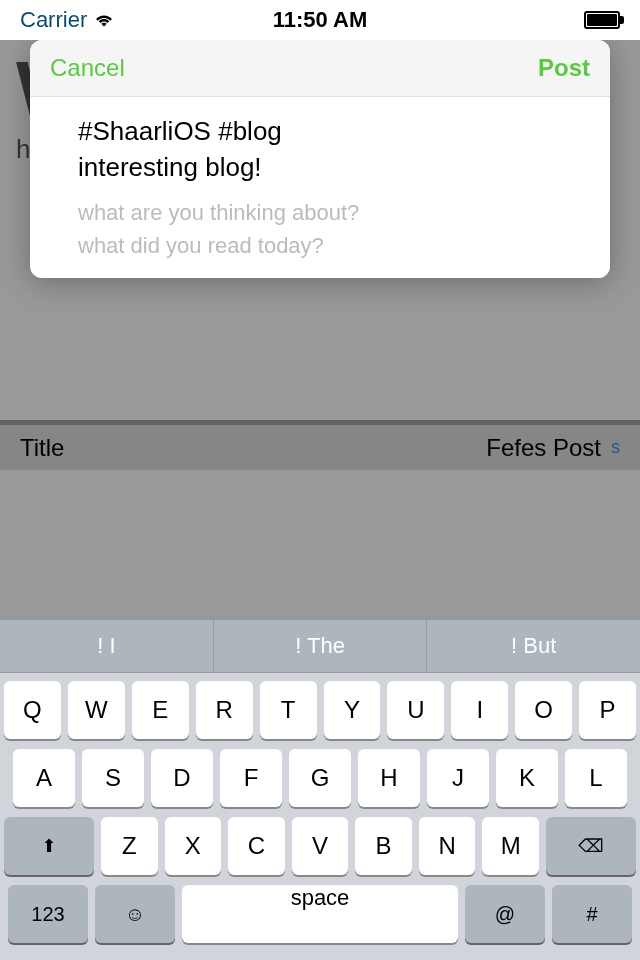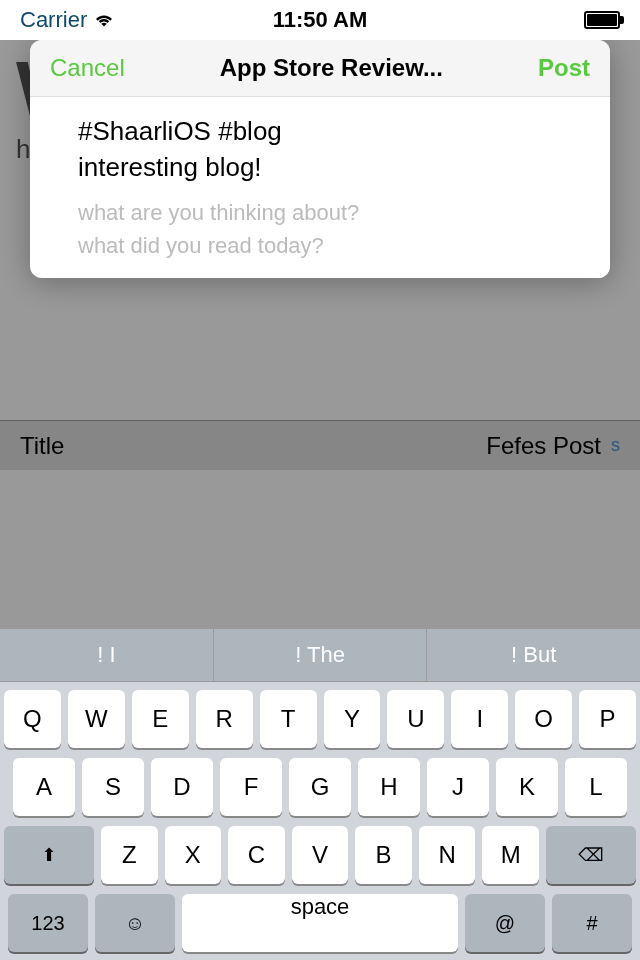--- a/index.html
+++ b/index.html
@@ -222,21 +222,21 @@
       font-size: 18px;
     }
     .key-backspace {
       font-size: 18px;
     }
 
     
     .key-row-bottom {
       display: flex;
       justify-content: space-between;
-      margin-bottom: 4px;
+      margin-bottom: 13px;
       gap: 7px;
       padding: 0 4px;
     }
     .key-bottom-special {
       background: #adb5bd;
       border-radius: 6px;
       box-shadow: 0 2px 0 #666;
       display: flex;
       align-items: center;
       justify-content: center;
@@ -303,30 +303,29 @@
 <div class="bg-visible">
   <div class="bg-big-letter">W</div>
   <div class="bg-text-line">h</div>
 </div>
 
 <div class="modal-overlay"></div>
 
 <div class="modal">
   <div class="modal-header">
     <span class="modal-cancel">Cancel</span>
-    <span class="modal-title">App Store Review...</span>
     <span class="modal-post">Post</span>
   </div>
   <div class="modal-content">
     <div class="modal-text">#ShaarliOS #blog<br>interesting blog!</div>
     <div class="modal-placeholder">what are you thinking about?<br>what did you read today?</div>
   </div>
 </div>
 
-<div style="position:absolute; bottom:490px; left:0; right:0; height:50px; background:rgba(220,220,220,0.9); z-index:5; display:flex; align-items:center; padding:0 20px; border-top:1px solid #a3a3a3;">
+<div style="position:absolute; bottom:490px; left:0; right:0; height:50px; background:rgba(220,220,220,0.9); z-index:5; display:flex; align-items:center; padding:0 20px; border-top:5px solid #a3a3a3;">
   <span style="font-size:24px; color:#000; font-weight:400;">Title</span>
   <span style="font-size:24px; color:#000; margin-left:auto;">Fefes Post</span>
   <span style="font-size:18px; color:#4a90d9; margin-left:10px;">s</span>
 </div>
 
 <div class="keyboard-section">
 
   <div class="autocomplete-bar">
     <div class="autocomplete-item">! I</div>
     <div class="autocomplete-item">! The</div>

